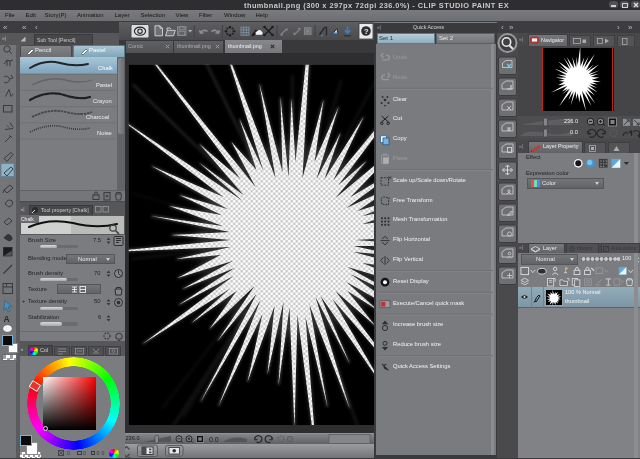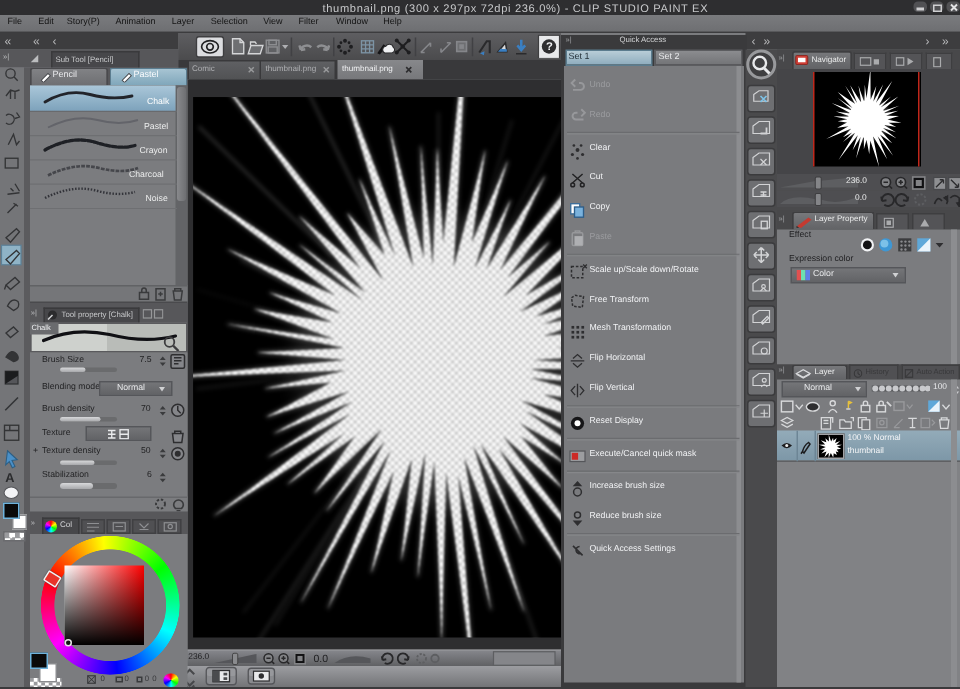--- a/index.html
+++ b/index.html
@@ -5,21 +5,21 @@
   html,body{margin:0;padding:0;}
   body{width:640px;height:459px;position:relative;overflow:hidden;background:#7b7c7f;
        font-family:"Liberation Sans",sans-serif;-webkit-font-smoothing:antialiased;}
   .abs{position:absolute;}
   .txt{position:absolute;white-space:nowrap;}
 </style>
 </head>
 <body>
 
 <div class="abs" style="left:0;top:0;width:640px;height:10px;background:#2e2e30;"></div>
-<div class="txt" style="left:215px;top:0.5px;font-size:7.4px;color:#c8c9cb;letter-spacing:0.45px;">thumbnail.png (300 x 297px 72dpi 236.0%) - CLIP STUDIO PAINT EX</div>
+<div class="txt" style="left:244px;top:0.5px;font-size:7.4px;color:#c8c9cb;letter-spacing:0.45px;font-weight:bold;">thumbnail.png (300 x 297px 72dpi 236.0%) - CLIP STUDIO PAINT EX</div>
 <div class="abs" style="left:609px;top:1px;width:9px;height:7px;background:#515154;border-radius:3px;"></div>
 <div class="abs" style="left:611px;top:5px;width:5px;height:1.5px;background:#cfcfd1;"></div>
 <div class="abs" style="left:620px;top:1px;width:9px;height:7px;background:#515154;border-radius:3px;"></div>
 <div class="abs" style="left:622px;top:3px;width:4px;height:3px;border:1px solid #cfcfd1;"></div>
 <div class="abs" style="left:631px;top:1px;width:9px;height:7px;background:#515154;border-radius:3px;"></div>
 <svg class="abs" style="left:632.5px;top:2px;" width="6" height="6">
     <path d="M1 1 L5 5 M5 1 L1 5" stroke="#e2e2e4" stroke-width="1.3"></path>
   </svg>
 
 <div class="abs" style="left:0;top:10px;width:640px;height:12px;background:linear-gradient(#7a7b7e,#6e6f72);border-bottom:1px solid #3c3c3e;box-sizing:border-box;"></div>

